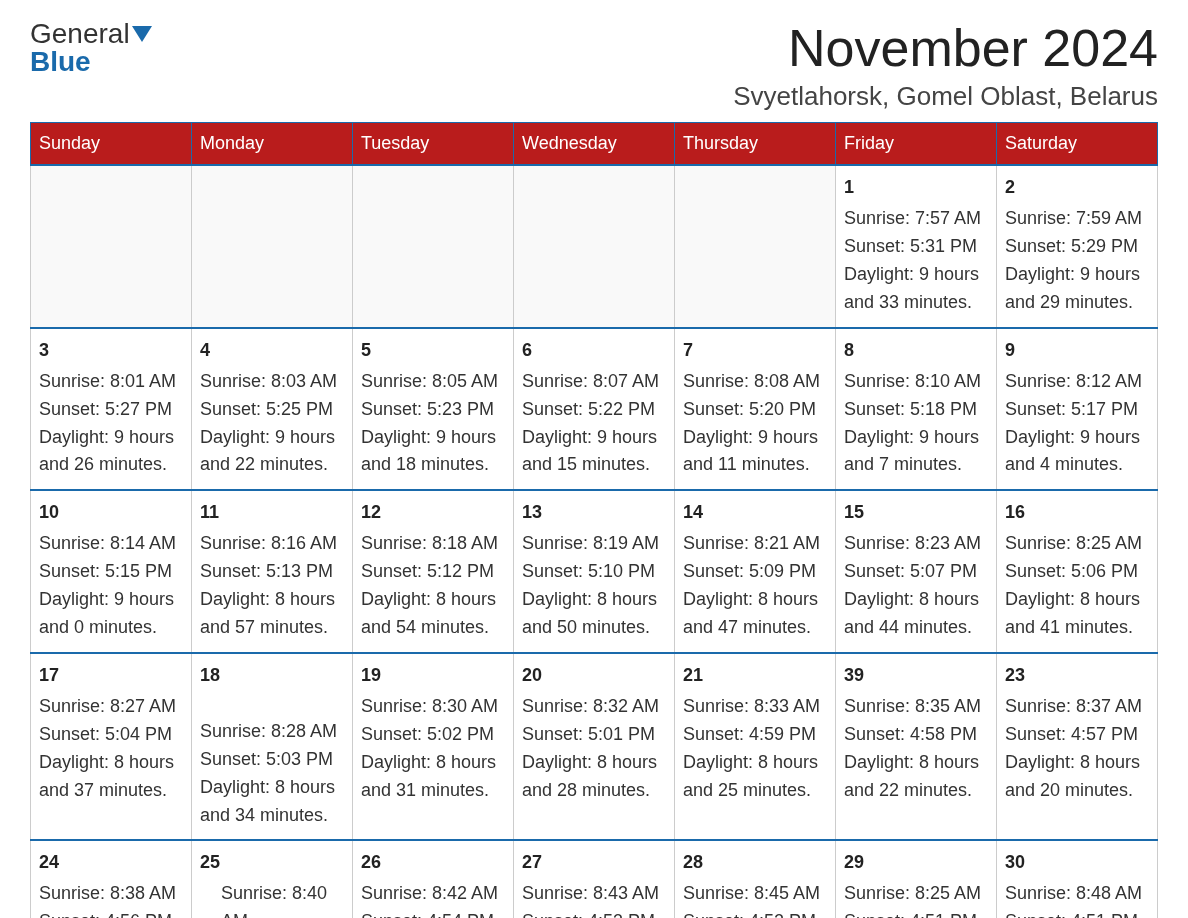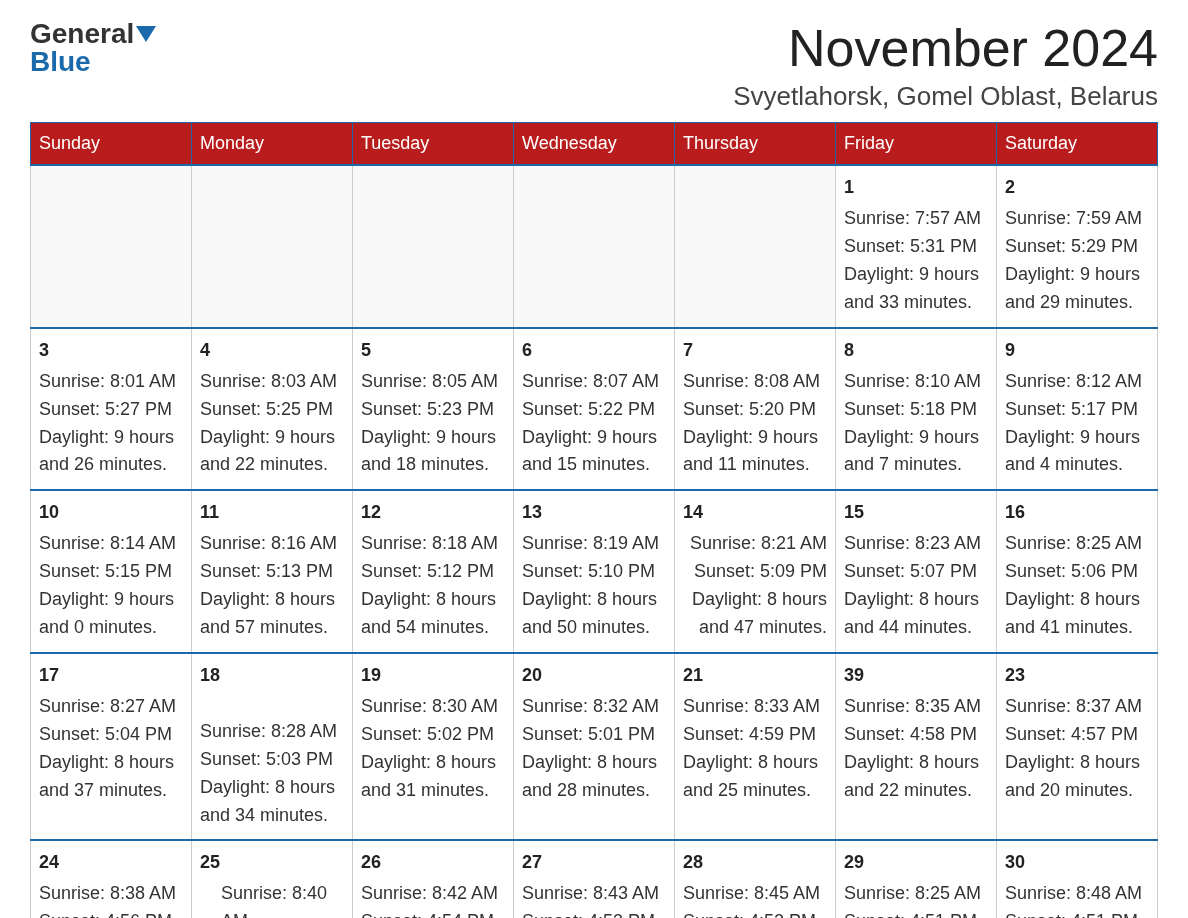--- a/index.html
+++ b/index.html
@@ -16,21 +16,21 @@
       align-items: flex-start;
       margin-bottom: 10px;
     }
     .logo {
       display: flex;
       flex-direction: column;
       align-items: flex-start;
     }
     .logo-text-general {
       font-size: 28px;
-      font-weight: bold;
+      font-weight: normal;
       color: #333;
       line-height: 1;
     }
     .logo-text-blue {
       font-size: 28px;
       font-weight: bold;
       color: #1a6aab;
       line-height: 1;
     }
     .logo-triangle {
@@ -234,21 +234,21 @@
         </td>
         <td>
           <span class="day-number">13</span>
           <div class="day-info" style="white-space: pre-line;">Sunrise: 8:19 AM
 Sunset: 5:10 PM
 Daylight: 8 hours
 and 50 minutes.</div>
         </td>
         <td>
           <span class="day-number">14</span>
-          <div class="day-info" style="white-space: pre-line; text-align: right;">Sunrise: 8:21 AM
+          <div class="day-info" style="white-space: pre-line;">Sunrise: 8:21 AM
 Sunset: 5:09 PM
 Daylight: 8 hours
 and 47 minutes.</div>
         </td>
         <td>
           <span class="day-number">15</span>
           <div class="day-info" style="white-space: pre-line;">Sunrise: 8:23 AM
 Sunset: 5:07 PM
 Daylight: 8 hours
 and 44 minutes.</div>

